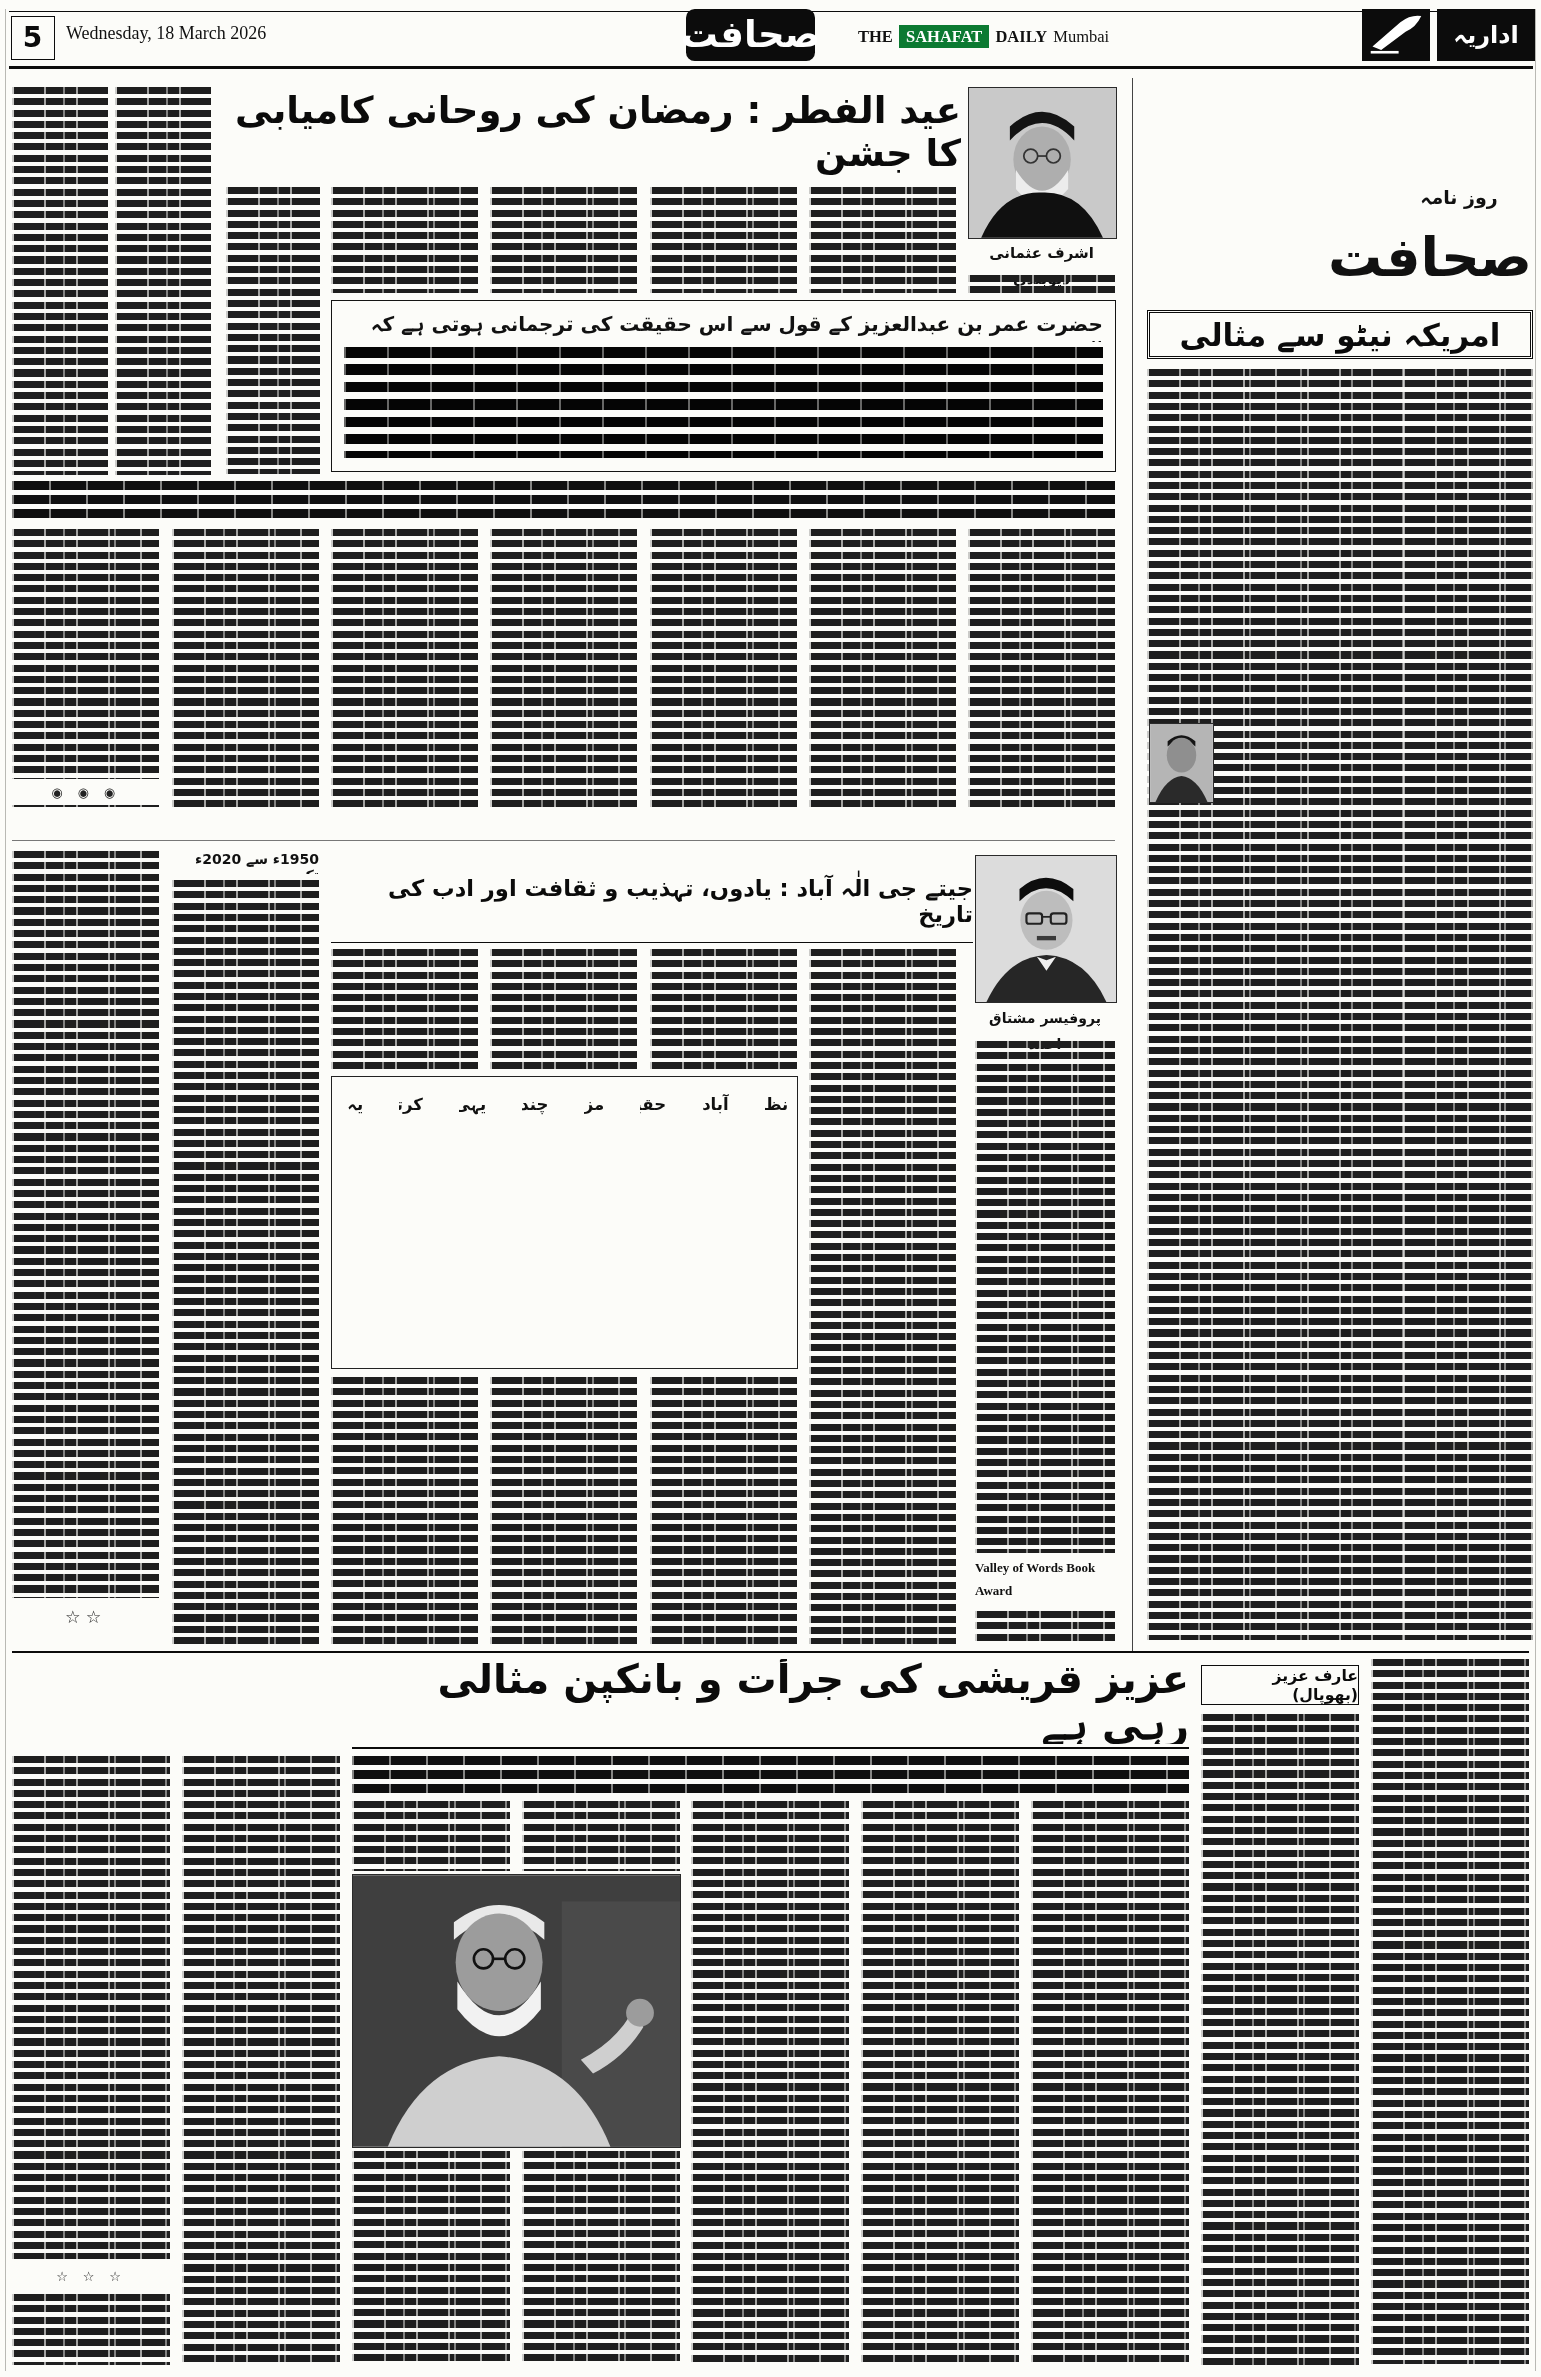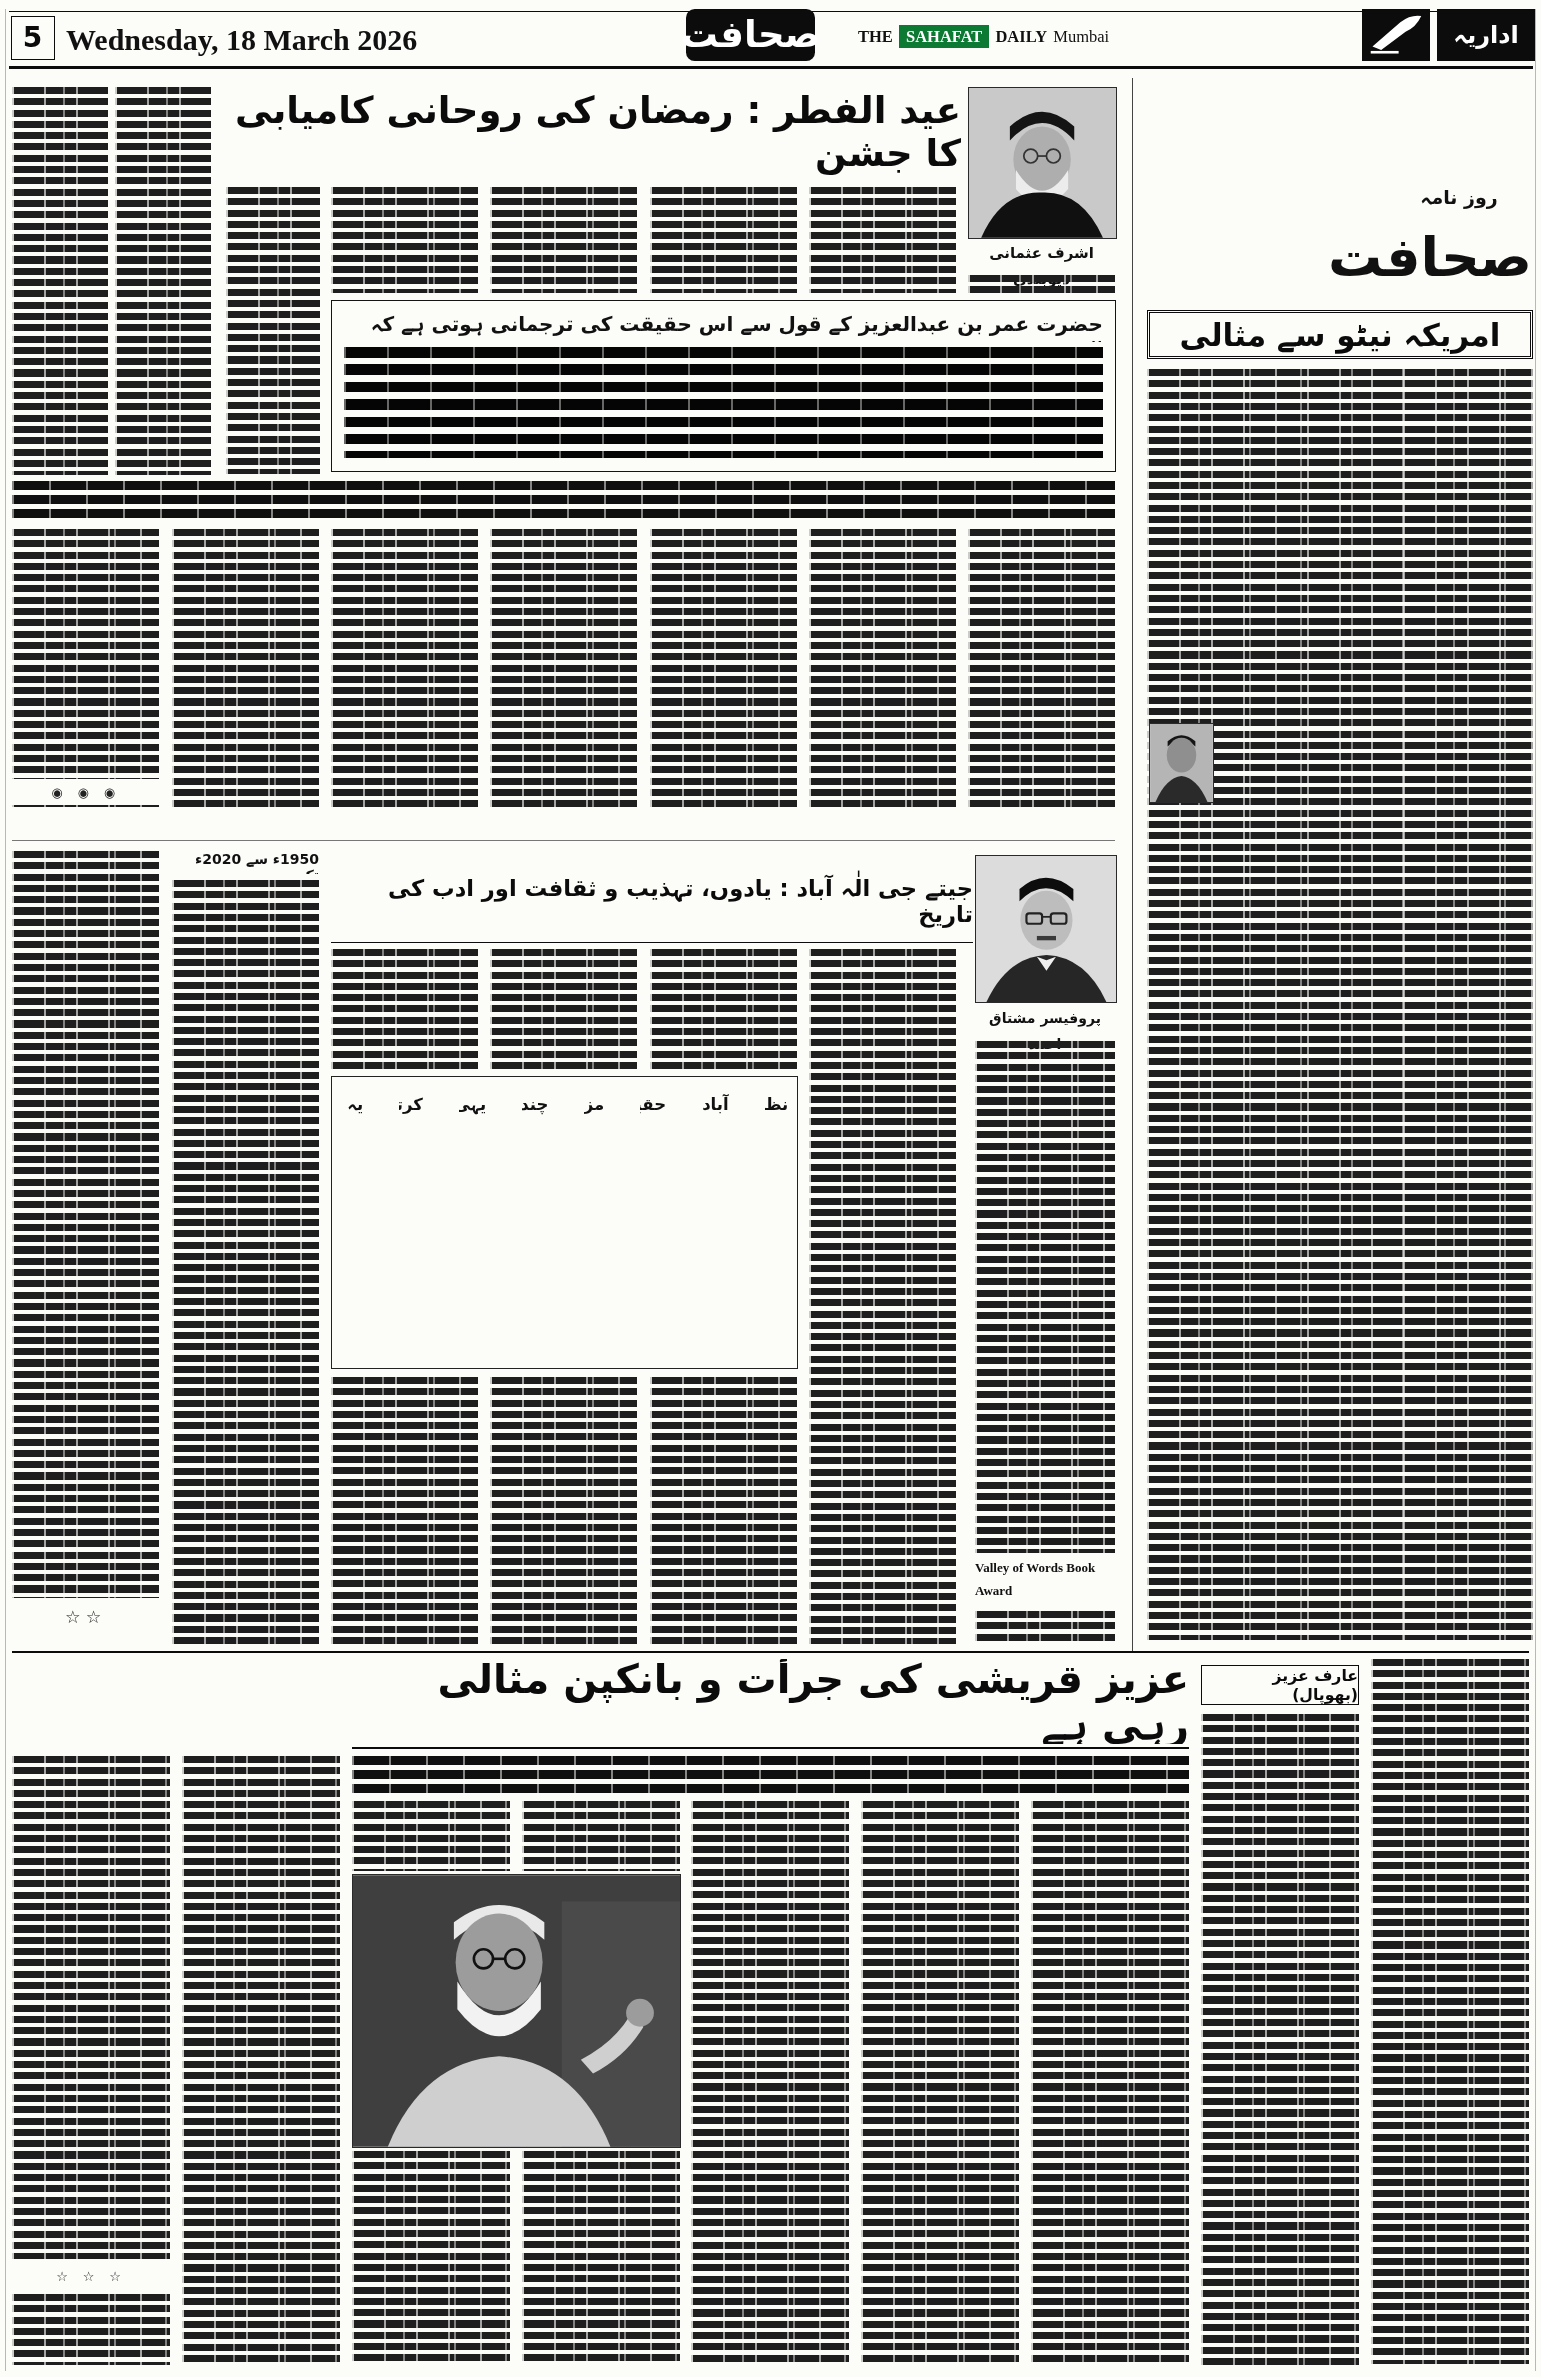--- a/index.html
+++ b/index.html
@@ -38,21 +38,21 @@
 
   <div class="abs rule" style="left:8.7px;top:10.5px;width:1524px;height:0.9px;"></div>
   <div class="abs rule" style="left:8.7px;top:66px;width:1524px;height:2.6px;"></div>
   <div class="abs rule" style="left:5.2px;top:8.7px;width:0.9px;height:2362px;background:#b9b9b4;"></div>
   <div class="abs rule" style="left:1535px;top:8.7px;width:0.9px;height:2362px;background:#b9b9b4;"></div>
 
   <div class="abs hl" style="left:10.5px;top:15.7px;width:42px;height:42px;border:1.7px solid #0c0c0c;font-size:28px;">
       <span>5</span>
     </div>
 
-  <div class="abs serif" style="left:66px;top:22.6px;width:401px;height:31px;font-weight:700;font-size:30px;">Wednesday, 18 March 2026</div>
+  <div class="abs serif" style="left:66px;top:22.6px;width:401px;height:31px;font-weight:400;font-size:18px;">Wednesday, 18 March 2026</div>
 
   <div class="abs blackbox" style="left:686px;top:8.7px;width:129px;height:52px;border-radius:8.7px;">
     <span class="u" style="font-size:37px;font-weight:700;">صحافت</span>
   </div>
 
   <div class="abs serif" style="left:858px;top:21px;width:287px;height:31px;display:flex;align-items:center;gap:6.1px;font-weight:700;font-size:16.5px;">
     <span>THE</span>
     <span style="background:#0c7a32;color:#fff;padding:1.7px 7px;">SAHAFAT</span>
     <span>DAILY</span>
     <span style="font-weight:400;">Mumbai</span>

